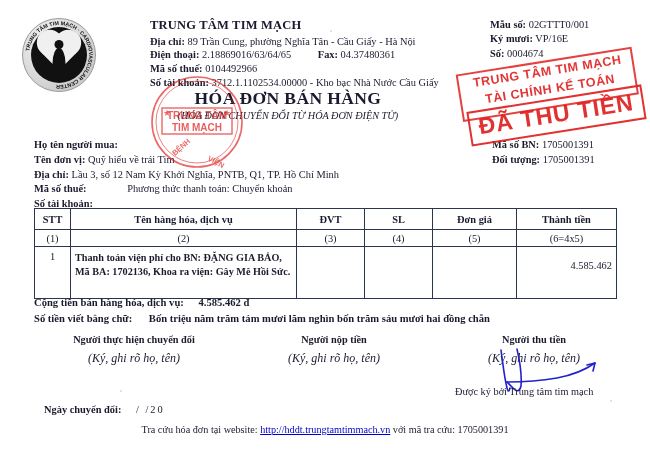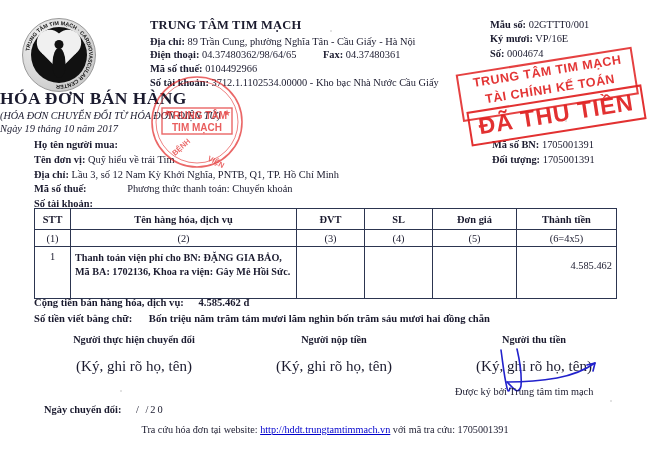--- a/index.html
+++ b/index.html
@@ -112,20 +112,21 @@
     font-size: 10.4px;
     white-space: nowrap;
   }
   .meta-line b { font-weight: bold; }
 
   
   #title-block {
     position: absolute;
     left: 0; top: 88px;
     width: 576px;
+    text-align: center;
   }
   #doc-title {
     font-size: 17.5px;
     font-weight: bold;
     letter-spacing: .4px;
   }
   #doc-subtitle {
     font-size: 10.2px;
     font-style: italic;
     margin-top: 1px;
@@ -215,21 +216,21 @@
 
   
   #signs {
     position: absolute;
     left: 34px; top: 334px;
     width: 600px;
     display: flex;
   }
   .sig { flex: 1; text-align: center; }
   .sig-title { font-size: 10.3px; font-weight: bold; }
-  .sig-sub { font-size: 15px; margin-top: 13px; }
+  .sig-sub { font-size: 12px; font-style: italic; margin-top: 6px; }
 
   
   #signed-by {
     position: absolute;
     left: 455px; top: 386px;
     font-size: 10.3px;
     white-space: nowrap;
   }
   #conv-date {
     position: absolute;
@@ -342,21 +343,21 @@
     </div>
 
     <div id="org-block">
       <div id="org-name">TRUNG TÂM TIM MẠCH</div>
       <div class="org-line">
         <b>Địa chỉ:</b>
         <span>89 Trần Cung, phường Nghĩa Tân - Cầu Giấy - Hà Nội</span>
       </div>
       <div class="org-line">
         <b>Điện thoại:</b>
-        <span>04.37480362/98/64/65</span>
+        <span>2.18869016/63/64/65</span>
         <b class="org-fax">Fax:</b>
         <span>04.37480361</span>
       </div>
       <div class="org-line">
         <b>Mã số thuế:</b>
         <span>0104492966</span>
       </div>
       <div class="org-line">
         <b>Số tài khoản:</b>
         <span>3712.1.1102534.00000 - Kho bạc Nhà Nước Cầu Giấy</span>
@@ -375,21 +376,20 @@
       <div class="meta-line">
         <b>Số:</b>
         <span>0004674</span>
       </div>
     </div>
   </div>
 
   <div id="title-block">
     <div id="doc-title">HÓA ĐƠN BÁN HÀNG</div>
     <div id="doc-subtitle">(HÓA ĐƠN CHUYỂN ĐỔI TỪ HÓA ĐƠN ĐIỆN TỬ)</div>
-    <div id="doc-date">Ngày 19 tháng 10 năm 2017</div>
   </div>
 
   <div id="buyer">
     <div class="b-line">
       <b>Họ tên người mua:</b>
       <span></span>
     </div>
     <div class="b-line">
       <b>Tên đơn vị:</b>
       <span>Quỹ hiểu về trái Tim</span>

